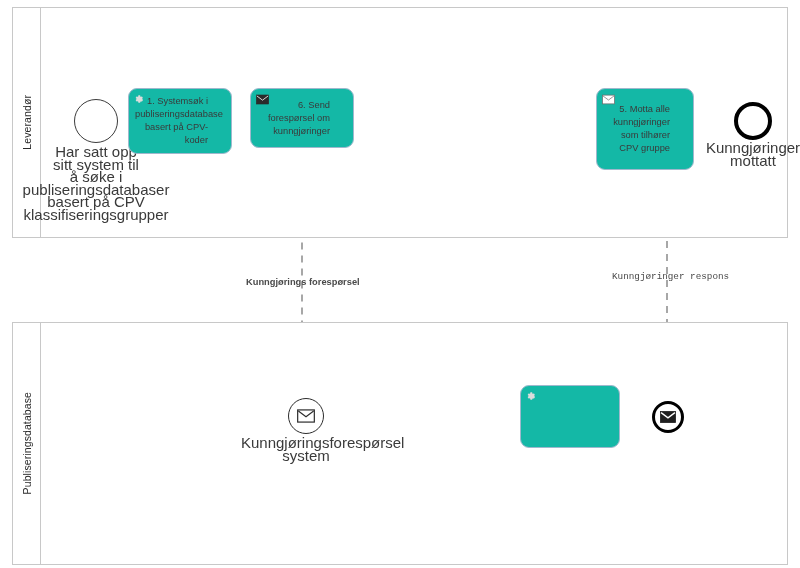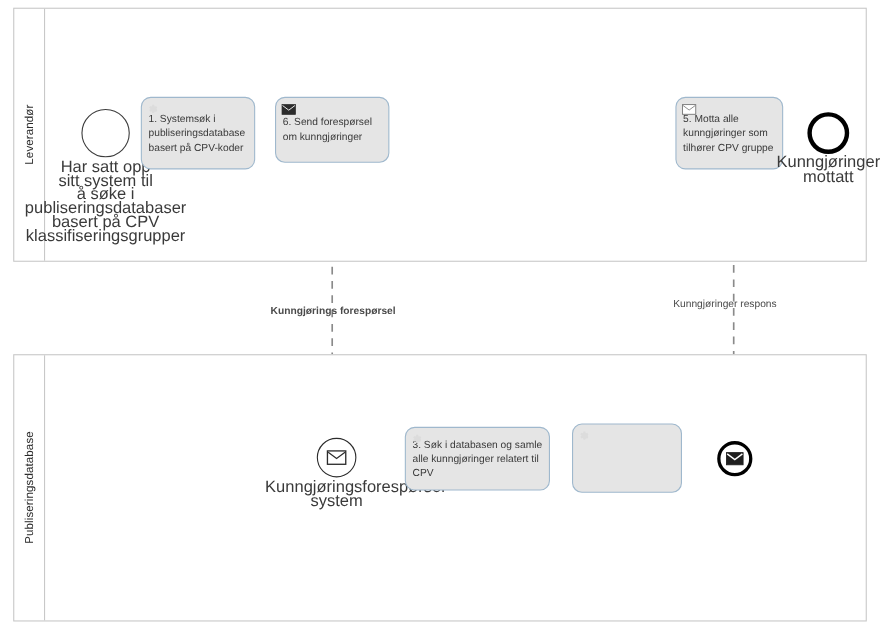--- a/index.html
+++ b/index.html
@@ -33,26 +33,26 @@
     letter-spacing:0.1px;
     color:#2b2b2b;
     white-space:nowrap;
   }
 
   
   .task {
     position:absolute;
     border:1px solid #9fb8cd;
     border-radius:9px;
-    background:#e5e5e5;
+    background:#14b8a6;
     display:flex;
     align-items:center;
     justify-content:center;
-    text-align:left;
-    padding:4px 6px 4px 6px;
+    text-align:right;
+    padding:4px 23px 4px 6px;
   }
   .task .tlabel {
     font-size:9.3px;
     line-height:13px;
     color:#3a3a3a;
     display:block;
     width:100%;
   }
   .task-icon {
     position:absolute;
@@ -152,55 +152,48 @@
   </div>
 
   <div class="task" style="left:250px; top:88px; width:104px; height:60px;">
     <svg class="task-icon" viewBox="0 0 24 18">
       <rect x="0.7" y="0.7" width="22.6" height="16.6" fill="#2b2b2b" stroke="#2b2b2b" stroke-width="1.2"></rect>
       <path d="M1.6 2.4 L12 10.2 L22.4 2.4" fill="none" stroke="#ffffff" stroke-width="1.5"></path>
     </svg>
     <span class="tlabel">6. Send forespørsel om kunngjøringer</span>
   </div>
 
-  <div class="task" style="left:614px; top:88px; width:98px; height:66px;">
+  <div class="task" style="left:596px; top:88px; width:98px; height:82px;">
     <svg class="task-icon" viewBox="0 0 24 18">
       <rect x="0.9" y="0.9" width="22.2" height="16.2" fill="#ffffff" stroke="#6d6d6d" stroke-width="1.4"></rect>
       <path d="M1.8 2.4 L12 10 L22.2 2.4" fill="none" stroke="#6d6d6d" stroke-width="1.3"></path>
     </svg>
     <span class="tlabel">5. Motta alle kunngjøringer som tilhører CPV gruppe</span>
   </div>
 
   <div class="event" style="left:734px; top:102px; width:38px; height:38px;">
     <div class="event-circle ev-end-thick" style="left:0; top:0; width:38px; height:38px;"></div>
   </div>
   <div class="event-label" style="left:704px; top:142px; width:98px;">Kunngjøringer
 mottatt</div>
 
   <div class="flow-label" style="left:246px; top:277px;font-weight:bold;">Kunngjørings forespørsel</div>
 
-  <div class="flow-label" style="left:612px; top:271px;">Kunngjøringer respons</div>
+  <div class="flow-label" style="left:612px; top:271px;font-family:Liberation Mono, monospace;">Kunngjøringer respons</div>
 
   <div class="event" style="left:288px; top:398px; width:36px; height:36px;">
     <div class="event-circle ev-msg-start" style="left:0; top:0; width:36px; height:36px;"></div>
     <svg style="position:absolute;left:9px;top:11px;width:18px;height:14px;" viewBox="0 0 24 18">
       <rect x="0.9" y="0.9" width="22.2" height="16.2" fill="#ffffff" stroke="#2c2c2c" stroke-width="1.6"></rect>
       <path d="M1.8 2.4 L12 10 L22.2 2.4" fill="none" stroke="#2c2c2c" stroke-width="1.5"></path>
     </svg>
   </div>
   <div class="event-label" style="left:241px; top:437px; width:130px;">Kunngjøringsforespørsel
 system</div>
 
-  <div class="task" style="left:368px; top:388px; width:132px; height:58px;">
-    <svg class="task-icon" viewBox="0 0 24 24">
-      <path fill="#dcdcdc" d="M12 8.2a3.8 3.8 0 1 0 0 7.6 3.8 3.8 0 0 0 0-7.6zm0 6a2.2 2.2 0 1 1 0-4.4 2.2 2.2 0 0 1 0 4.4z"></path>
-      <path fill="#dcdcdc" d="M20.3 13.4c.05-.46.05-.92 0-1.38l1.6-1.2-1.6-2.77-1.9.66a7.6 7.6 0 0 0-1.2-.7l-.3-2h-3.2l-.3 2c-.42.18-.82.41-1.2.7l-1.9-.66-1.6 2.77 1.6 1.2c-.05.46-.05.92 0 1.38l-1.6 1.2 1.6 2.77 1.9-.66c.38.29.78.52 1.2.7l.3 2h3.2l.3-2c.42-.18.82-.41 1.2-.7l1.9.66 1.6-2.77-1.6-1.2z" transform="translate(-5.9 -1.9) scale(1.02)"></path>
-    </svg>
-    <span class="tlabel">3. Søk i databasen og samle alle kunngjøringer relatert til CPV</span>
-  </div>
 
   <div class="task" style="left:520px; top:385px; width:100px; height:63px;">
     <svg class="task-icon" viewBox="0 0 24 24">
       <path fill="#dcdcdc" d="M12 8.2a3.8 3.8 0 1 0 0 7.6 3.8 3.8 0 0 0 0-7.6zm0 6a2.2 2.2 0 1 1 0-4.4 2.2 2.2 0 0 1 0 4.4z"></path>
       <path fill="#dcdcdc" d="M20.3 13.4c.05-.46.05-.92 0-1.38l1.6-1.2-1.6-2.77-1.9.66a7.6 7.6 0 0 0-1.2-.7l-.3-2h-3.2l-.3 2c-.42.18-.82.41-1.2.7l-1.9-.66-1.6 2.77 1.6 1.2c-.05.46-.05.92 0 1.38l-1.6 1.2 1.6 2.77 1.9-.66c.38.29.78.52 1.2.7l.3 2h3.2l.3-2c.42-.18.82-.41 1.2-.7l1.9.66 1.6-2.77-1.6-1.2z" transform="translate(-5.9 -1.9) scale(1.02)"></path>
     </svg>
   </div>
 
   <div class="event" style="left:652px; top:401px; width:32px; height:32px;">
     <div class="event-circle ev-msg-end" style="left:0; top:0; width:32px; height:32px;"></div>

